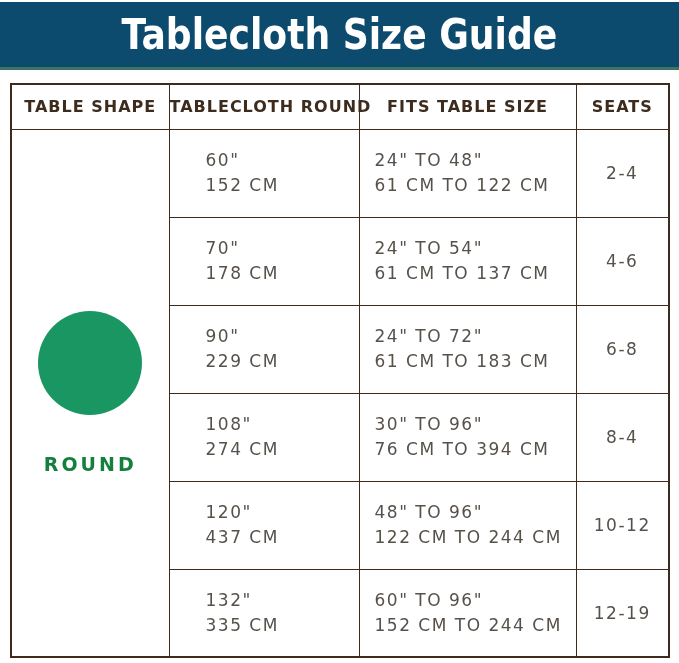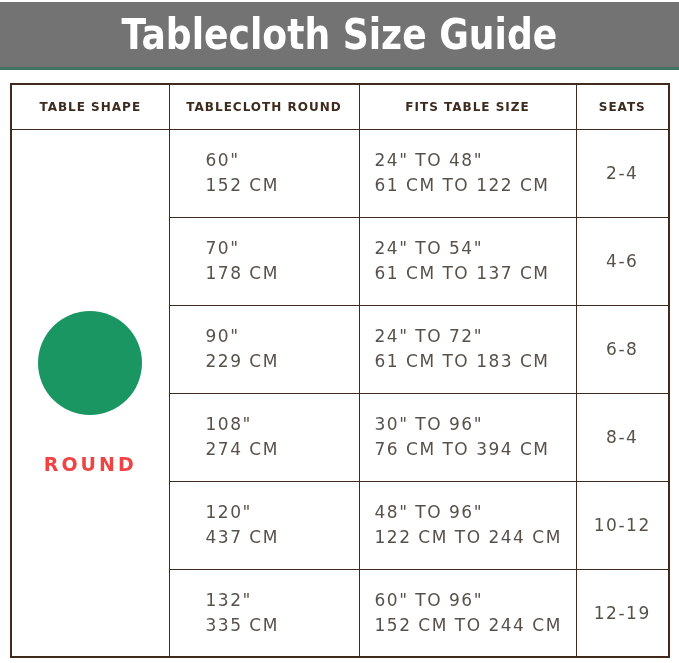--- a/index.html
+++ b/index.html
@@ -6,21 +6,21 @@
   html, body { margin: 0; padding: 0; }
   body {
     width: 679px; height: 663px;
     background: #ffffff;
     font-family: "DejaVu Sans", "Liberation Sans", sans-serif;
     overflow: hidden;
   }
   .banner {
     margin-top: 2px;
     height: 68px;
-    background: #737373;
+    background: #0c4a6e;
     border-bottom: 3px solid #3f7362;
     display: flex; align-items: center; justify-content: center;
   }
   .banner .title {
     display: inline-block;
     color: #ffffff;
     font-size: 42px;
     font-weight: bold;
     letter-spacing: 0px;
     transform: scaleX(0.86);
@@ -38,42 +38,42 @@
     border: 1px solid #3E2B1D;
     padding: 0;
   }
   .guide-table col.c1 { width: 158px; }
   .guide-table col.c2 { width: 190px; }
   .guide-table col.c3 { width: 217px; }
   .guide-table col.c4 { width: 93px; }
   tr.head-row { height: 45px; }
   tr.data-row { height: 88px; }
   th {
-    font-size: 12px;
+    font-size: 16px;
     font-weight: bold;
     color: #3D2B1E;
     letter-spacing: 1px;
     text-align: center;
     vertical-align: middle;
     white-space: nowrap;
   }
   td.shape-cell {
     text-align: center;
     vertical-align: middle;
   }
   .shape-circle {
     width: 104px; height: 104px;
     border-radius: 50%;
     background: #1A9663;
     margin: 0 auto 38px auto;
   }
   .shape-label {
     font-size: 19px;
     font-weight: bold;
-    color: #ef4444;
+    color: #15803d;
     letter-spacing: 3px;
   }
   td.size-cell, td.fits-cell, td.seats-cell {
     font-size: 17px;
     color: #57514B;
     letter-spacing: 1.5px;
     vertical-align: middle;
   }
   td.size-cell { padding-left: 36px; }
   td.fits-cell { padding-left: 15px; }

